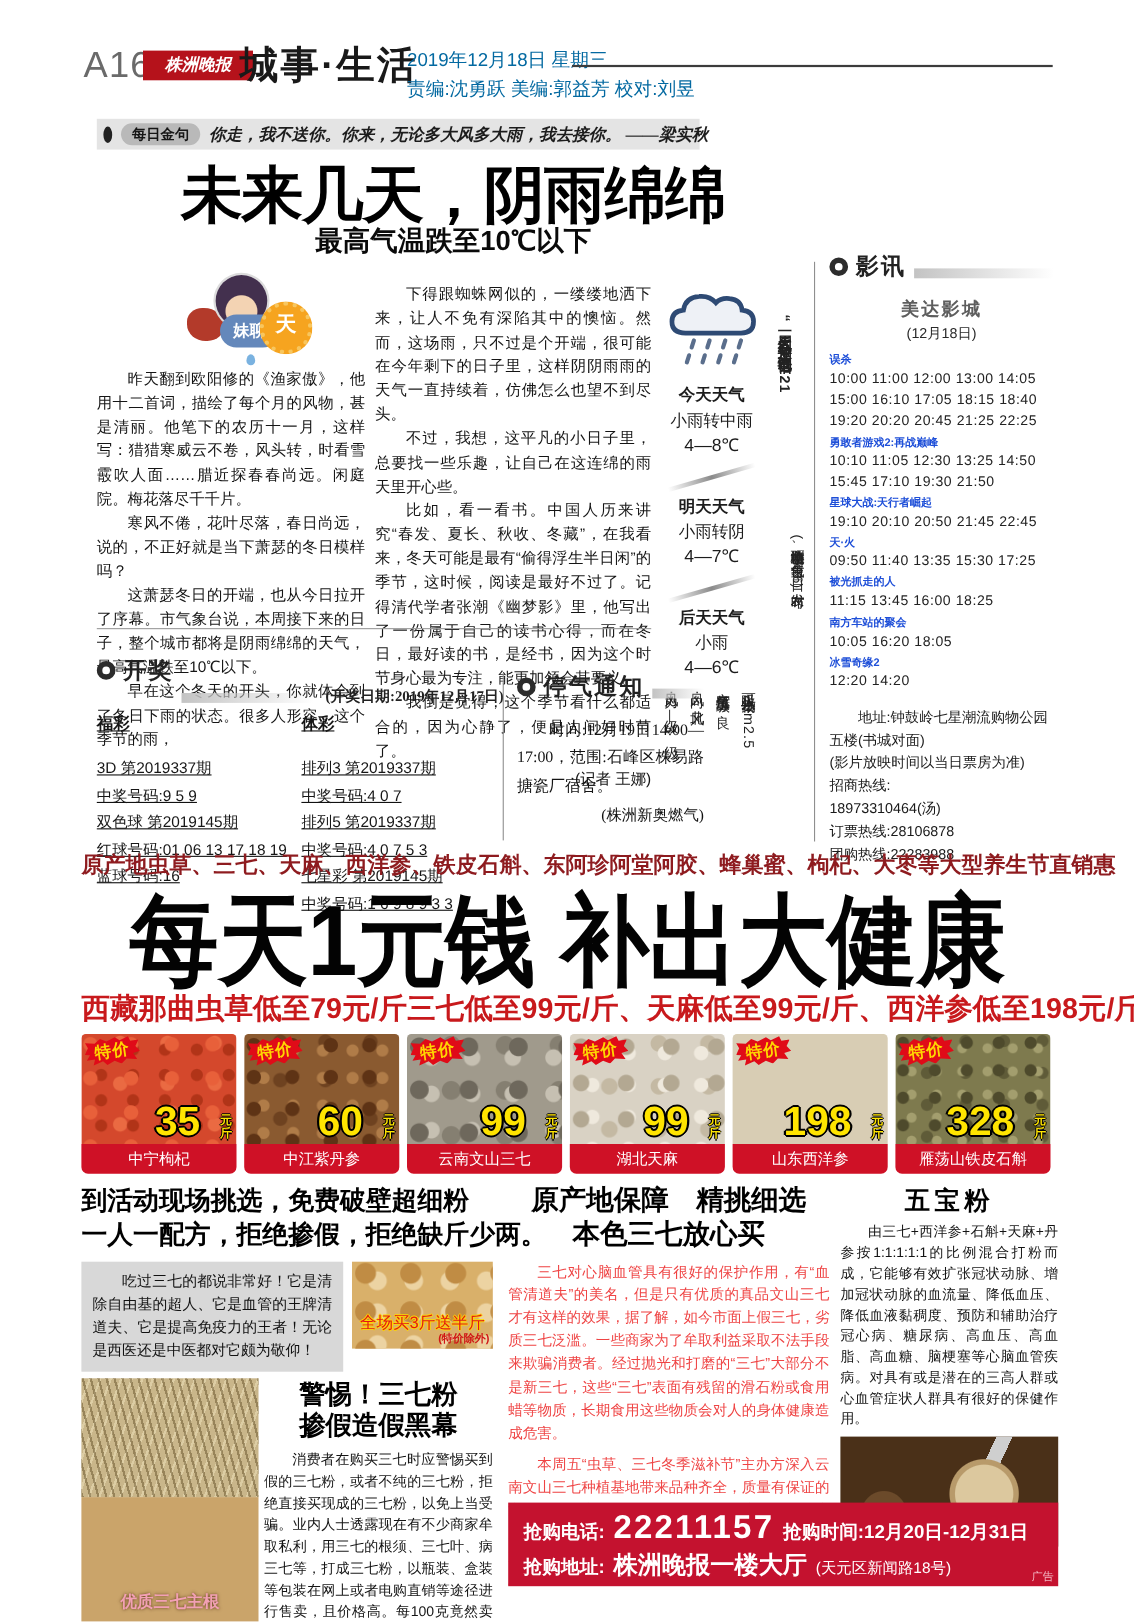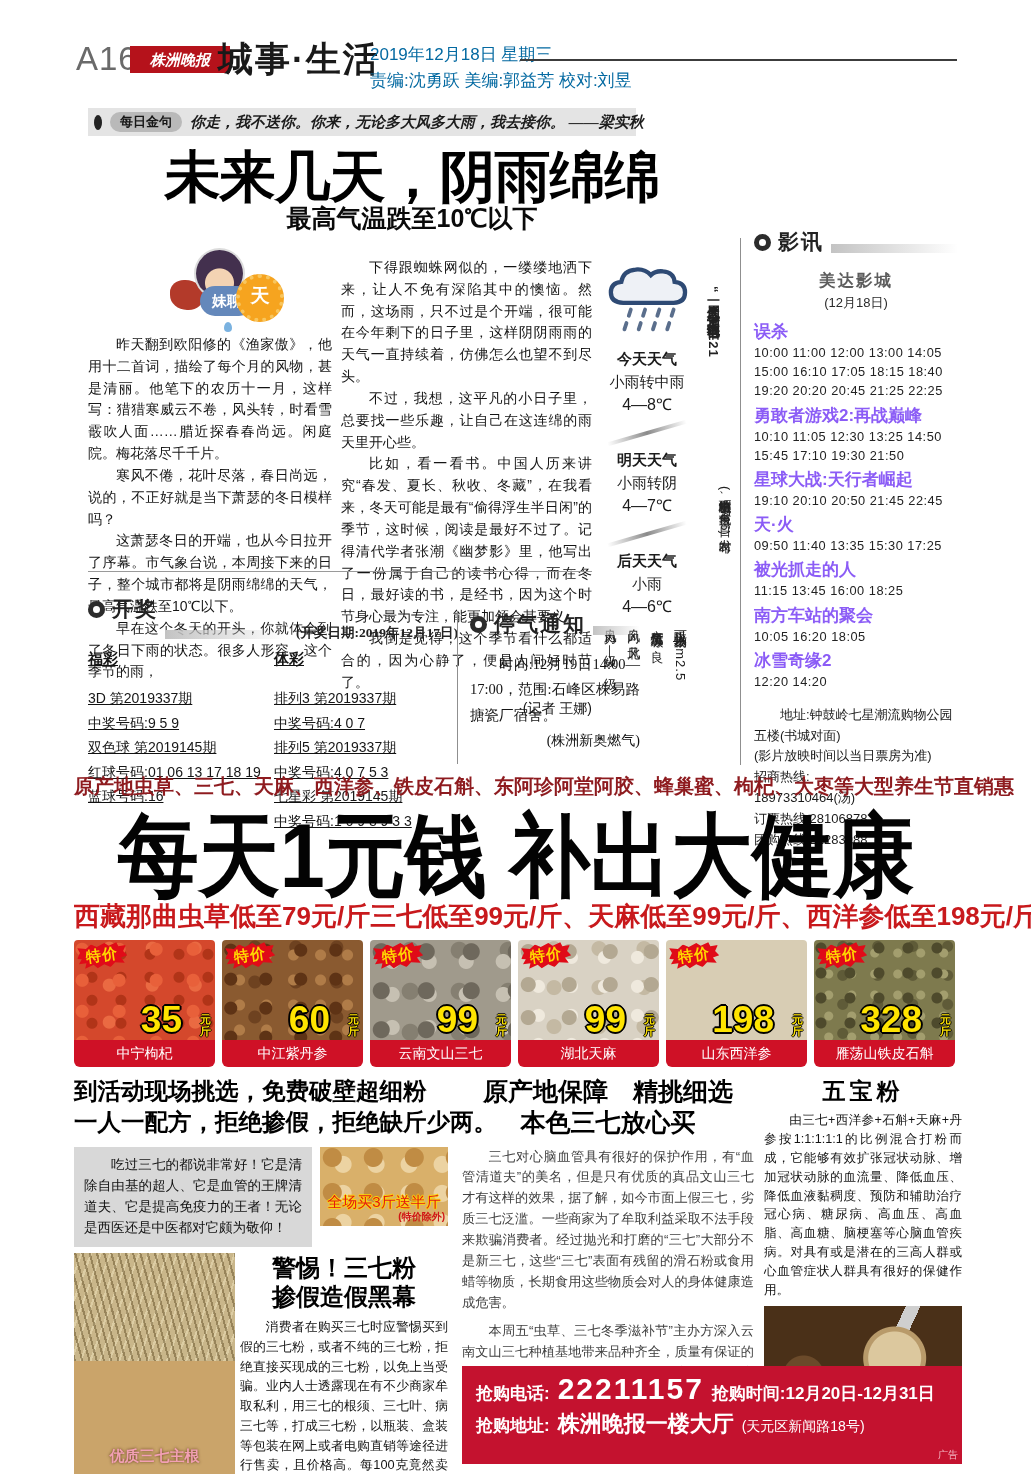--- a/index.html
+++ b/index.html
@@ -59,21 +59,21 @@
   .vert-phone{left:704px;top:286px;height:230px;writing-mode:vertical-rl;font-size:13px;letter-spacing:1px;color:#222;font-weight:bold;}
   .vert-source{left:692px;top:486px;height:210px;width:42px;writing-mode:vertical-rl;font-size:12.5px;color:#222;line-height:1.45;}
 
   .vline{width:1px;background:#8f8f8f;}
   .hrule{height:1px;background:#9a9a9a;}
 
   
   .movies{left:754px;top:228px;width:204px;}
   .cinema{text-align:center;font-size:16.5px;font-weight:900;color:#5d5d5d;margin-top:14px;letter-spacing:2px;}
   .cinedate{text-align:center;font-size:13px;color:#2a2a2a;margin-top:2px;margin-bottom:8px;}
-  .mtitle{font-size:17px;font-weight:bold;color:#8b5cf6;margin-top:3px;}
+  .mtitle{font-size:10px;font-weight:bold;color:#1d4ed8;margin-top:3px;}
   .mtimes{font-size:12.8px;color:#222;line-height:1.5;letter-spacing:0.5px;}
   .mfooter{font-size:13px;color:#1a1a1a;line-height:1.6;white-space:pre-line;margin-top:14px;text-indent:2em;}
 
   
   .lottery{left:88px;top:576px;width:372px;}
   .lotdate{font-family:"Liberation Serif",serif;font-size:13.5px;color:#222;white-space:nowrap;margin-left:4px;font-weight:bold;margin-top:48px;}
   .lotcols{display:flex;margin-top:4px;text-decoration:underline;}
   .lotcol{width:50%;font-size:14px;line-height:1.75;color:#161616;}
   .lottitle{font-weight:bold;font-size:15px;margin-bottom:14px;}
 
@@ -127,33 +127,33 @@
   .ph2{height:113px;position:relative;background-color:#caa46a;background-image:radial-gradient(circle at 28% 35%,#a87c3e 0 11px,rgba(0,0,0,0) 12px),radial-gradient(circle at 68% 62%,#e2c694 0 10px,rgba(0,0,0,0) 11px),radial-gradient(circle at 85% 25%,#b8амб8852 0 9px,rgba(0,0,0,0) 10px);background-size:53px 45px,45px 39px,49px 41px;}
   .phlabel{position:absolute;left:0;right:0;bottom:8px;text-align:center;font-size:15px;font-weight:bold;color:#f2a0b4;
            text-shadow:0 0 3px rgba(60,30,0,.8);}
   .warncol{flex:1;}
   .warn-title{font-size:24px;font-weight:900;text-align:center;line-height:1.22;color:#000;white-space:nowrap;}
   .warn-body{font-size:12.8px;line-height:1.54;text-align:justify;text-indent:2em;color:#141414;margin-top:6px;}
 
   
   .admid{left:462px;top:1076px;width:292px;}
   .admid-h{font-size:25px;font-weight:900;text-align:center;line-height:1.25;color:#000;white-space:nowrap;}
-  .admid p{font-size:13.2px;line-height:1.58;text-align:justify;text-indent:2em;color:#404040;margin:8px 0 0 0;}
+  .admid p{font-size:13.2px;line-height:1.58;text-align:justify;text-indent:2em;color:#ef4444;margin:8px 0 0 0;}
 
   
   .adright{left:764px;top:1076px;width:198px;}
   .adright-h{font-size:23px;font-weight:900;text-align:center;color:#000;letter-spacing:4px;}
   .adright-body{font-size:12.6px;line-height:1.5;text-align:justify;text-indent:2em;color:#141414;margin-top:4px;}
   .adright-photo{margin-top:6px;height:100px;background:
       radial-gradient(circle at 66% 52%,#dcc89e 0 26px,#b89a6a 27px 31px,rgba(0,0,0,0) 32px),
       linear-gradient(115deg,rgba(0,0,0,0) 58%,#cfcfcf 58% 64%,rgba(0,0,0,0) 64%),
       radial-gradient(circle at 20% 70%,#6b4a2a 0 20px,rgba(0,0,0,0) 21px),#4a3018;}
 
   
-  .banner{left:462px;top:1366px;width:500px;height:98px;background:#c4122f;color:#fff;box-sizing:border-box;
+  .banner{left:462px;top:1366px;width:500px;height:76px;background:#c4122f;color:#fff;box-sizing:border-box;
           padding:8px 14px 4px 14px;}
   .bline{display:flex;align-items:baseline;gap:8px;white-space:nowrap;}
   .blabel{font-size:17px;font-weight:bold;}
   .bphone{font-size:30px;font-weight:900;letter-spacing:2px;line-height:1;}
   .btime{font-size:17px;font-weight:bold;}
   .baddr{font-size:22px;font-weight:900;}
   .bnote{font-size:14px;}
   .bmark{position:absolute;right:4px;bottom:2px;font-size:10px;color:#f3b7c3;}
 </style>
 </head>

